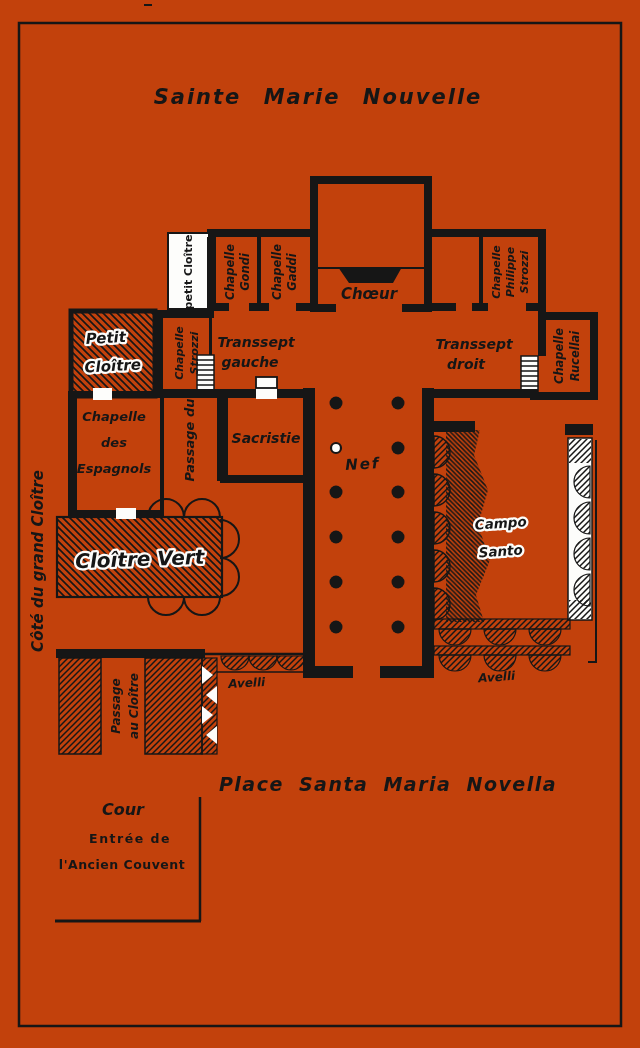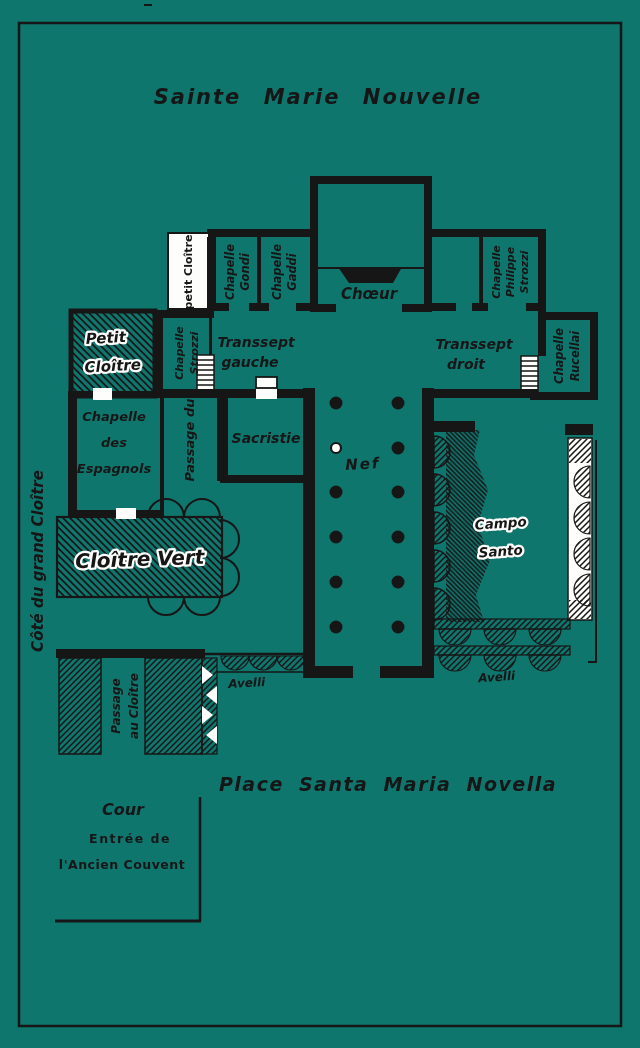--- a/index.html
+++ b/index.html
@@ -1,17 +1,17 @@
 <!DOCTYPE html>
 <html><head>
 <meta charset="utf-8">
 <style>
   html,body{margin:0;padding:0;background:#e8e8e4;}
   .page{
-    width:640px;height:1048px;background:#0f766e;position:relative;
+    width:640px;height:1048px;background:#c2410c;position:relative;
     font-family:"DejaVu Sans",sans-serif;overflow:hidden;margin:0 auto;
   }
   svg{display:block;}
   .lbl{
     font-family:"DejaVu Sans",sans-serif;
     font-style:italic;font-weight:bold;fill:#161616;text-anchor:middle;
   }
   .upr{font-style:normal;}
   .halo{stroke:#fdfdfb;stroke-width:4.5px;paint-order:stroke;stroke-linejoin:round;}
   .wall{fill:#161616;}

